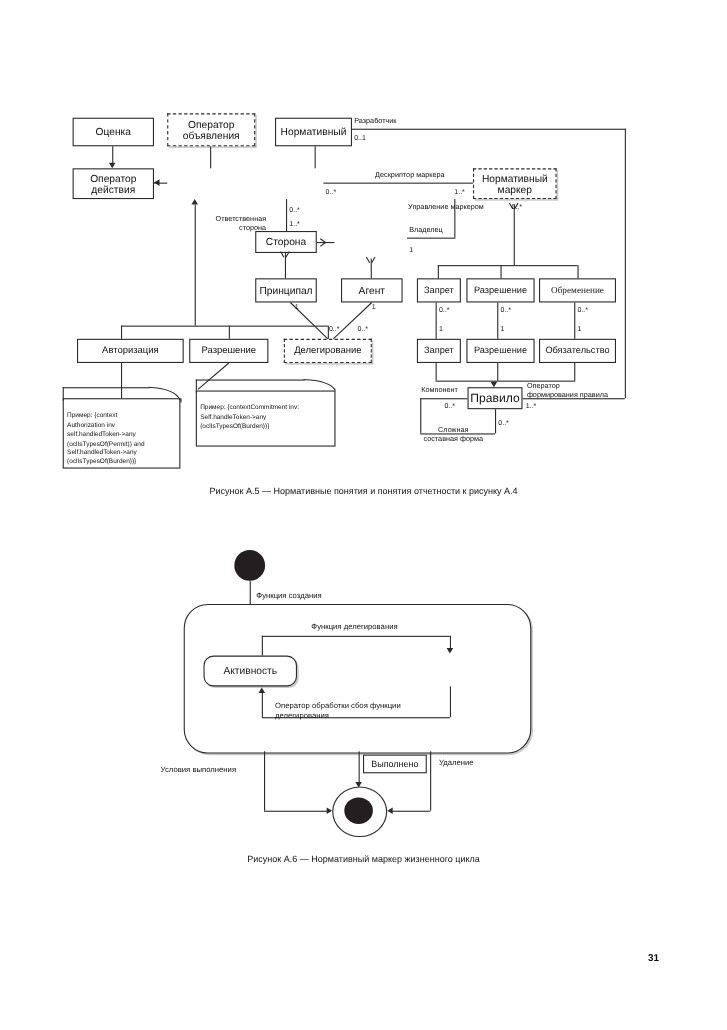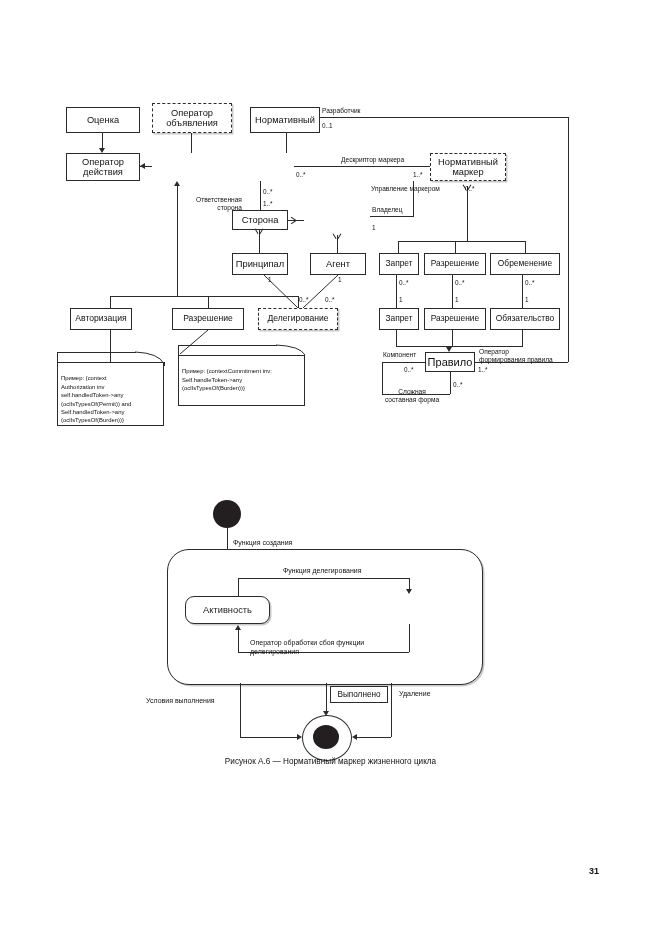--- a/index.html
+++ b/index.html
@@ -123,25 +123,25 @@
     </div>
 
     <div class="node" style="left:379px;top:253px;width:40px;height:22px;font-size:8.4px;">
       <span>Запрет</span>
     </div>
 
     <div class="node" style="left:424px;top:253px;width:62px;height:22px;font-size:8.4px;">
       <span>Разрешение</span>
     </div>
 
-    <div class="node" style="left:490px;top:253px;width:70px;height:22px;font-size:8.4px;">
+    <div class="node" style="left:490px;top:253px;width:70px;height:22px;font-size:8.4px;font-family:Liberation Serif, serif;">
       <span>Обременение</span>
     </div>
 
-    <div class="node" style="left:70px;top:308px;width:62px;height:22px;font-size:8.6px;">
+    <div class="node" style="left:70px;top:308px;width:97px;height:22px;font-size:8.6px;">
       <span>Авторизация</span>
     </div>
 
     <div class="node" style="left:172px;top:308px;width:72px;height:22px;font-size:8.6px;">
       <span>Разрешение</span>
     </div>
 
     <div class="node dash shadow" style="left:258px;top:308px;width:80px;height:22px;font-size:8.6px;">
       <span>Делегирование</span>
     </div>
@@ -315,20 +315,21 @@
 (oclIsTypesOf(Burden))}</span>
     </div>
     <svg style="position:absolute;left:276px;top:345px;width:32px;height:12px;overflow:visible;">
       <path d="M0,0 Q24,1 29,10" fill="none" stroke="#2b2b2b" stroke-width="1"></path>
     </svg>
     <div class="ln h" style="left:178px;top:345px;width:99px;"></div>
     <div class="ln v" style="left:178px;top:345px;height:12px;"></div>
 
   </div>
 
+  <div class="caption" style="top:442px;">Рисунок А.5 — Нормативные понятия и понятия отчетности к рисунку А.4</div>
 
   <div class="canvas" style="left:0;top:0;width:661px;height:800px;">
 
     <div class="initdot" style="left:213px;top:500px;width:28px;height:28px;"></div>
 
     <div class="ln v" style="left:227px;top:528px;height:68px;"></div>
     <div class="ah down" style="left:224px;top:594px;"></div>
     <div class="lbl" style="left:233px;top:539px;font-size:7px;">Функция создания</div>
 
     <div class="bigstate" style="left:167px;top:549px;width:314px;height:134px;"></div>
@@ -366,16 +367,16 @@
 
     <div class="ln v" style="left:391px;top:683px;height:54px;"></div>
     <div class="ln h" style="left:355px;top:737px;width:36px;"></div>
     <div class="ah left" style="left:352px;top:734px;"></div>
     <div class="lbl" style="left:399px;top:690px;font-size:7px;">Удаление</div>
 
     <div class="finalring" style="left:302px;top:715px;width:48px;height:44px;"></div>
     <div class="finaldot" style="left:313px;top:725px;width:26px;height:24px;"></div>
   </div>
 
-  <div class="caption" style="top:757px;">Рисунок А.6 — Нормативный маркер жизненного цикла</div>
+  <div class="caption" style="top:777px;">Рисунок А.6 — Нормативный маркер жизненного цикла</div>
 
   <div class="folio">31</div>
 </div>
 
 </body></html>

